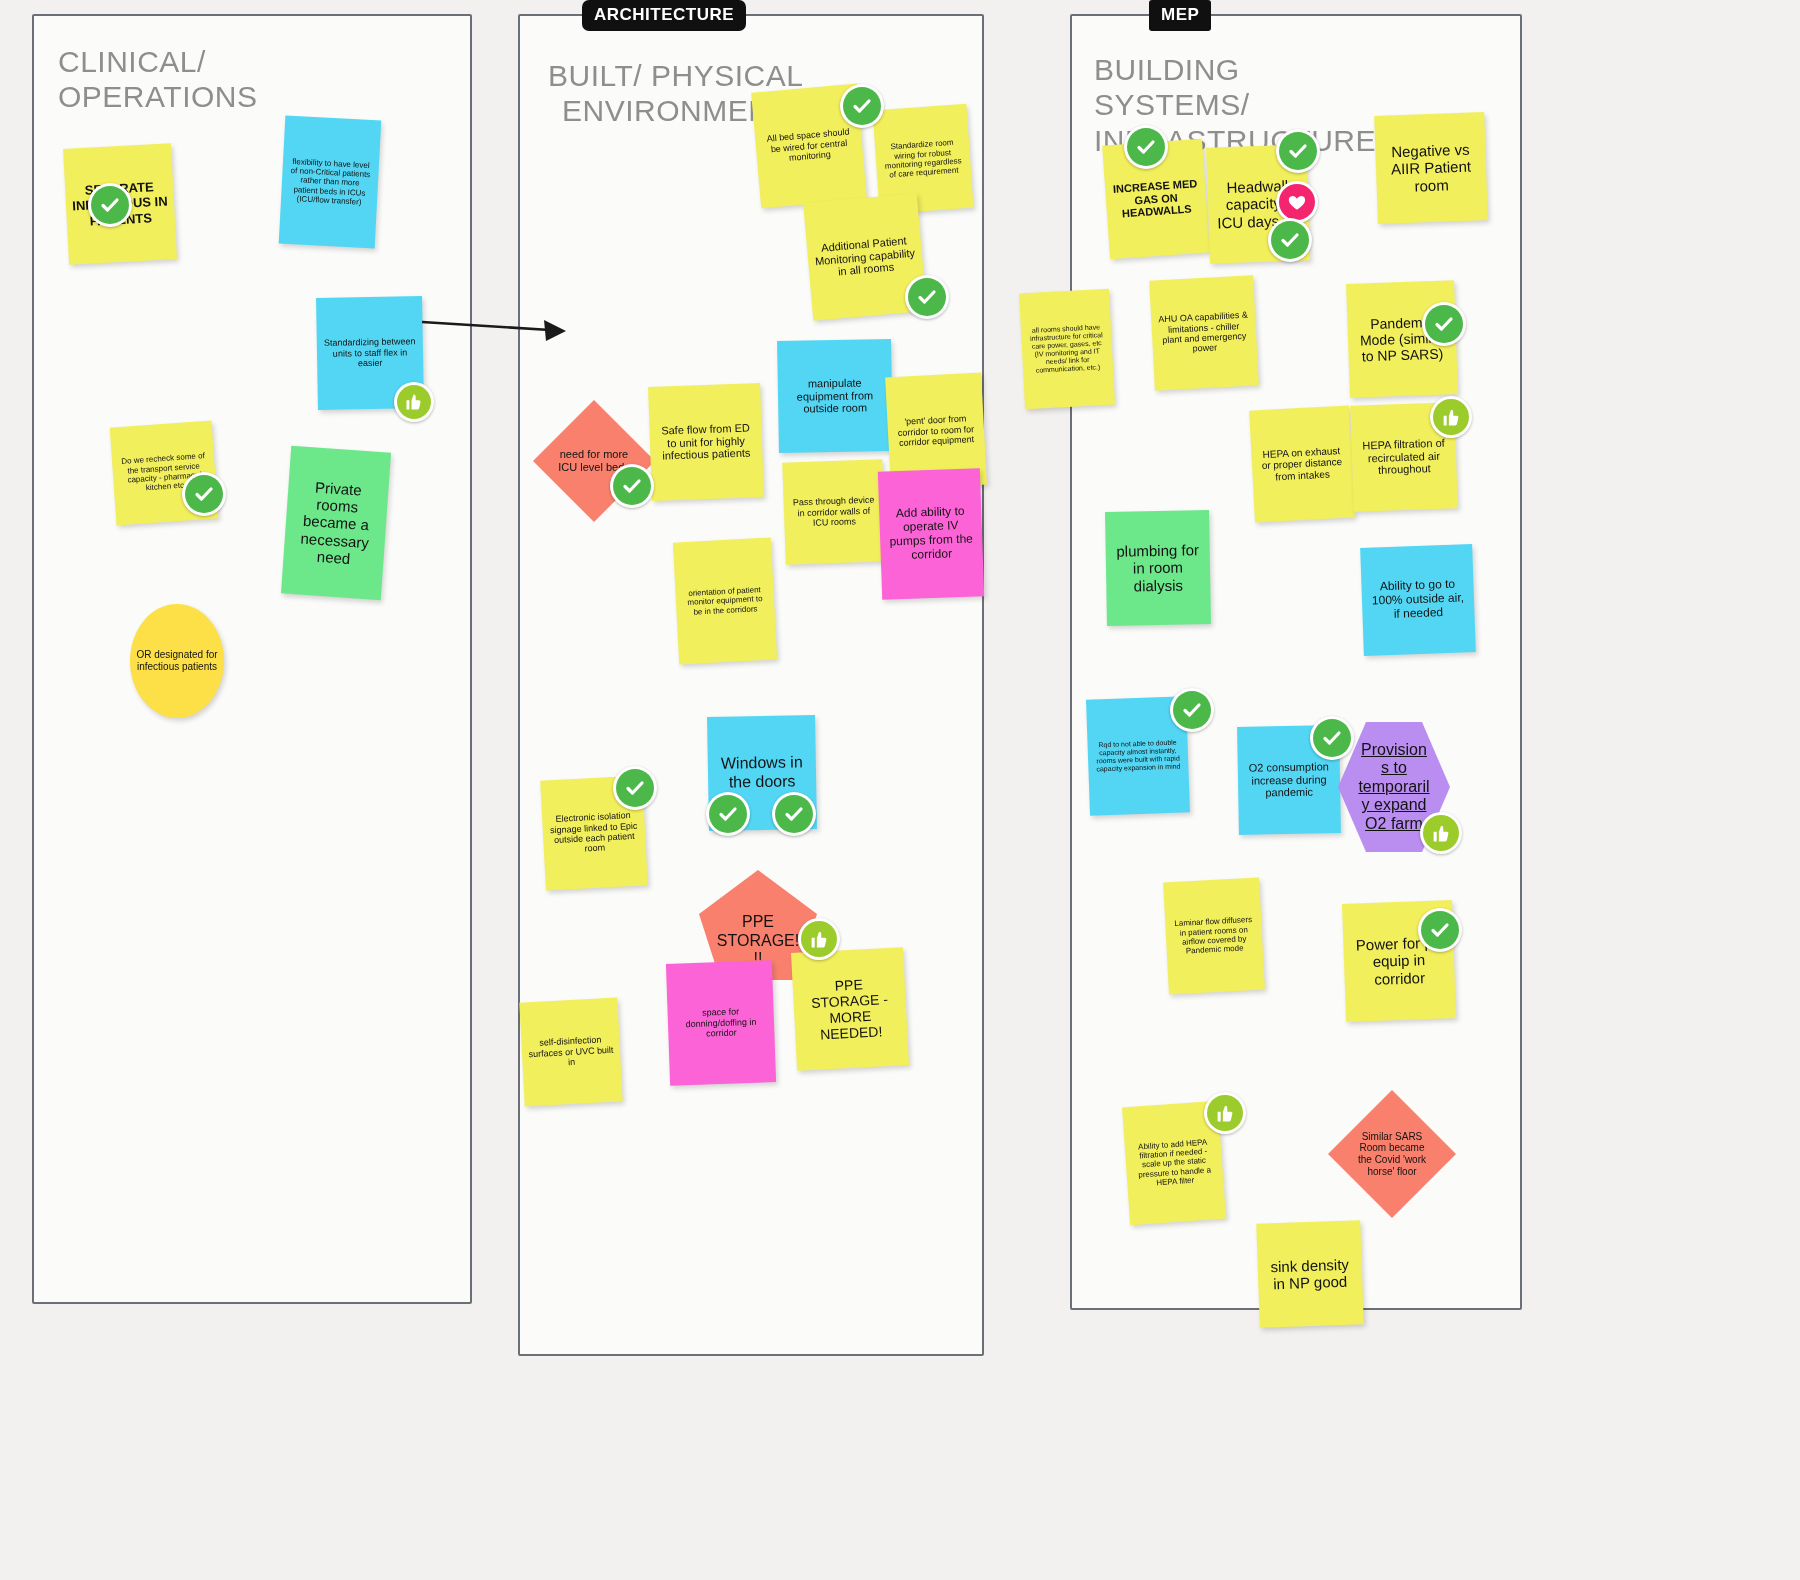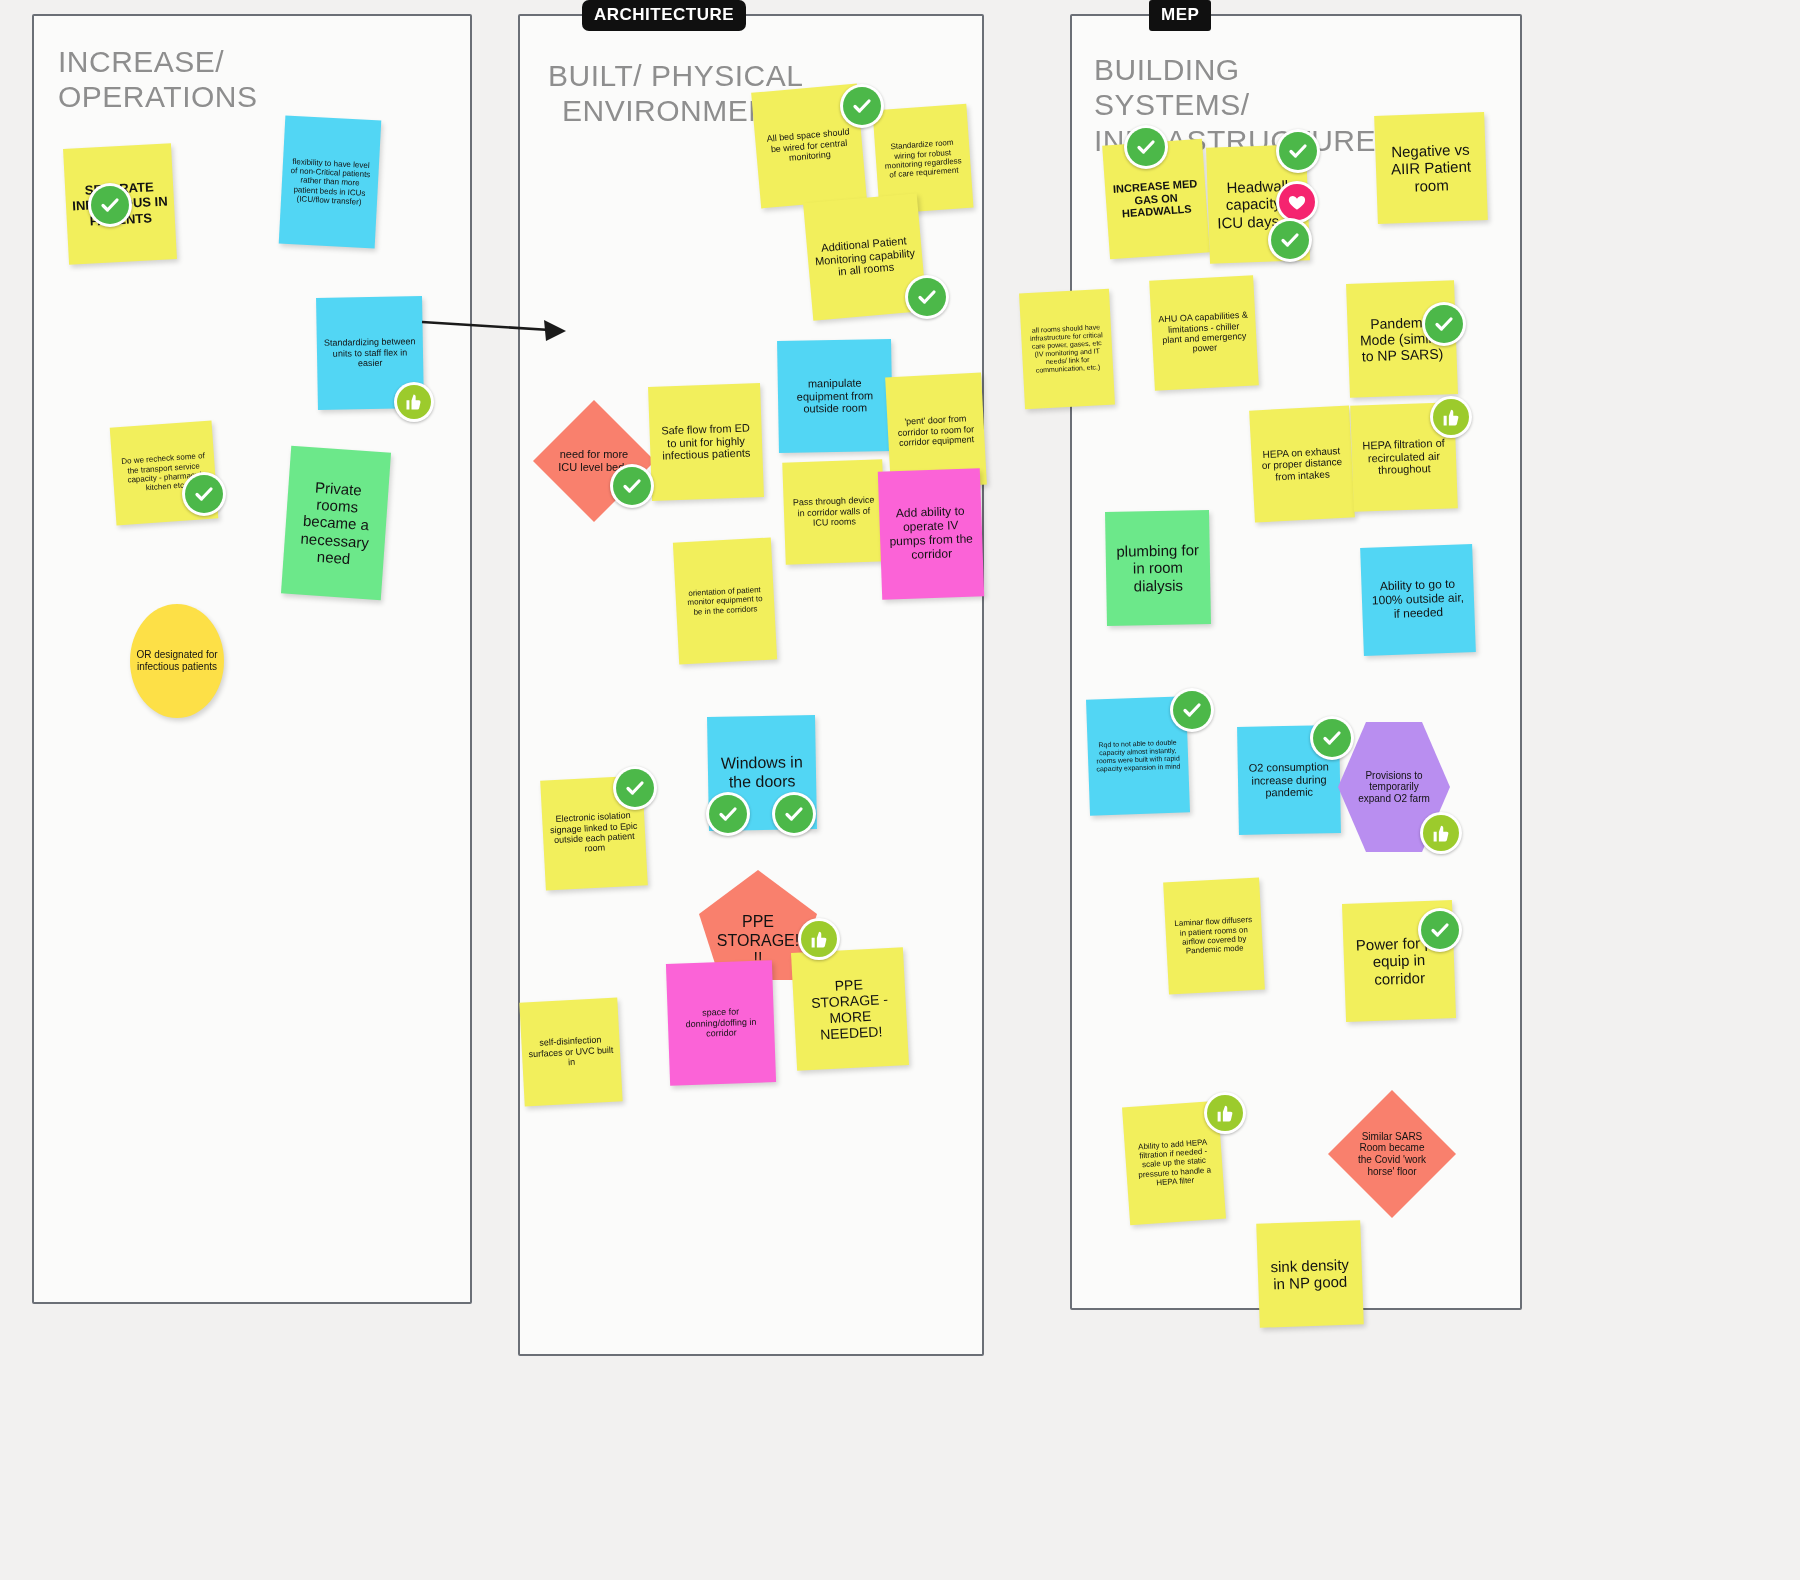--- a/index.html
+++ b/index.html
@@ -119,21 +119,21 @@
 
   
   .arrow { position: absolute; z-index: 5; }
 </style>
 </head>
 <body>
 
 <div id="board">
 
   <div class="frame" style="left:32px; top:14px; width:440px; height:1290px;">
-    <div class="frame-title" style="left:24px; top:28px;">INCREASE/
+    <div class="frame-title" style="left:24px; top:28px;">CLINICAL/
 OPERATIONS</div>
   </div>
 
   <div class="note yellow" style="left:66px; top:146px; width:108px; height:116px; transform:rotate(-3deg); font-size:13px; font-weight:bold;">
     <span>SEPARATE INFECTIOUS IN PATIENTS</span>
   </div>
   <div class="badge check" style="left:88px; top:183px; width:44px; height:44px;">
     <div class="inner">
         <svg width="24" height="24" viewBox="0 0 24 24">
           <path d="M5 12.5l4.5 4.5L19 7" stroke="#fff" stroke-width="3.2" fill="none" stroke-linecap="round" stroke-linejoin="round"></path>
@@ -403,21 +403,21 @@
     <span>O2 consumption increase during pandemic</span>
   </div>
   <div class="badge check" style="left:1310px; top:716px; width:44px; height:44px;">
     <div class="inner">
         <svg width="24" height="24" viewBox="0 0 24 24">
           <path d="M5 12.5l4.5 4.5L19 7" stroke="#fff" stroke-width="3.2" fill="none" stroke-linecap="round" stroke-linejoin="round"></path>
         </svg>
       </div>
   </div>
 
-  <div class="note purple hexagon" style="left:1338px; top:722px; width:112px; height:130px; font-size:10px; padding:8px 20px;">
+  <div class="note purple hexagon" style="left:1338px; top:722px; width:112px; height:130px; font-size:16px; padding:8px 20px;text-decoration:underline;">
     <span>Provisions to temporarily expand O2 farm</span>
   </div>
   <div class="badge thumb" style="left:1420px; top:812px; width:42px; height:42px;">
     <div class="inner">
         <svg width="21" height="21" viewBox="0 0 24 24">
           <path d="M9 21h7.2a2 2 0 0 0 1.95-1.55l1.6-7A2 2 0 0 0 17.8 10H14V5.5A2.5 2.5 0 0 0 11.5 3L9 10.2V21zM3 10h3.5v11H3z" fill="#fff"></path>
         </svg>
       </div>
   </div>
 

